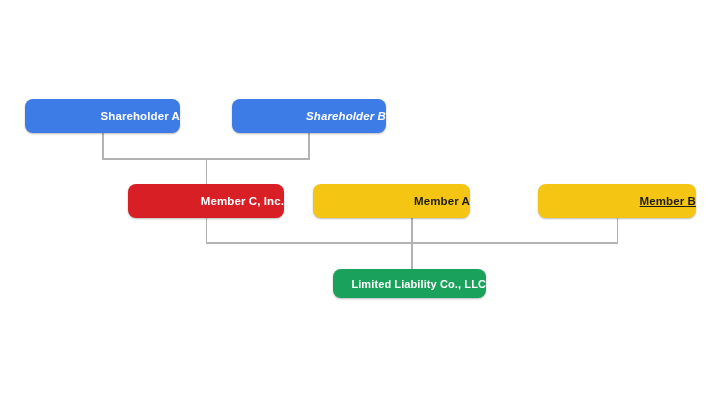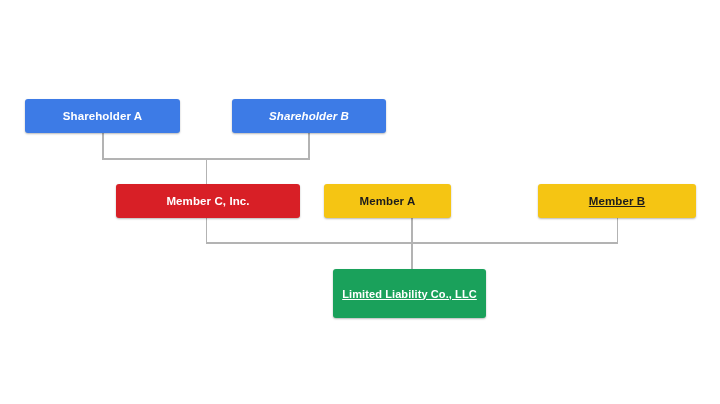--- a/index.html
+++ b/index.html
@@ -13,38 +13,38 @@
     width: 720px;
     height: 404px;
     background: #ffffff;
     overflow: hidden;
   }
   .node {
     position: absolute;
     box-sizing: border-box;
     display: flex;
     align-items: center;
-    justify-content: center;
-    border-radius: 3px;
+    justify-content: flex-end;
+    border-radius: 8px;
     box-shadow: 0 1px 2px rgba(0,0,0,0.28);
     font-weight: bold;
     font-size: 11.5px;
     letter-spacing: 0.1px;
     white-space: nowrap;
     text-align: center;
   }
   .node span { display: inline-block; }
 
   
   .n-shareholder-a { left: 25px;  top: 99px;  width: 155px; height: 34px; }
   .n-shareholder-b { left: 232px; top: 99px;  width: 154px; height: 34px; font-style: italic; }
-  .n-member-c      { left: 116px; top: 184px; width: 184px; height: 34px; }
-  .n-member-a      { left: 324px; top: 184px; width: 127px; height: 34px; }
+  .n-member-c      { left: 128px; top: 184px; width: 156px; height: 34px; }
+  .n-member-a      { left: 313px; top: 184px; width: 157px; height: 34px; }
   .n-member-b      { left: 538px; top: 184px; width: 158px; height: 34px; }
-  .n-llc           { left: 333px; top: 269px; width: 153px; height: 49px; font-size: 11px; text-decoration: underline; }
+  .n-llc           { left: 333px; top: 269px; width: 153px; height: 29px; font-size: 11px; }
 
   
   .line {
     position: absolute;
     background: #b3b3b3;
   }
   .line.v { width: 1.5px; }
   .line.h { height: 1.5px; }
 
   .l-v-sha   { left: 102px;   top: 133px; height: 25px; }

